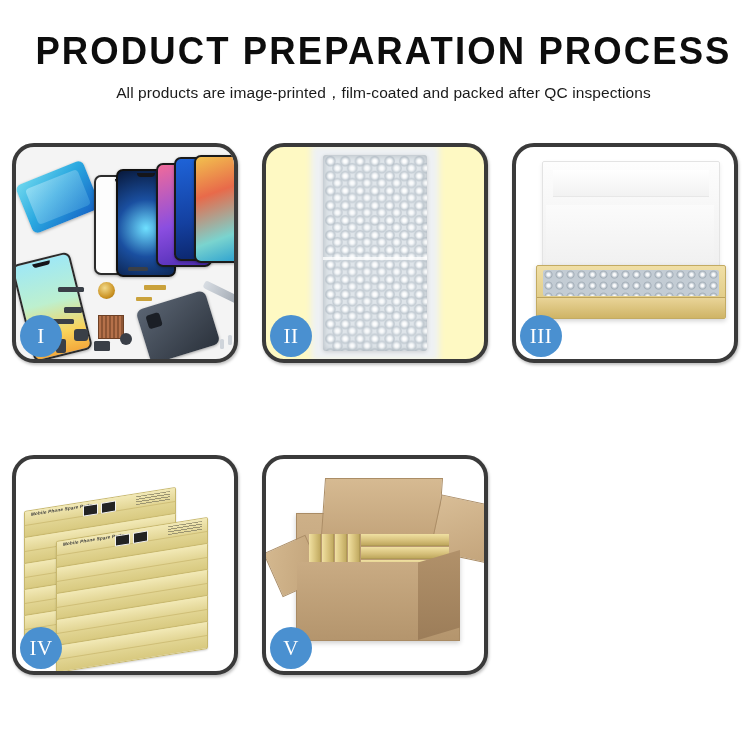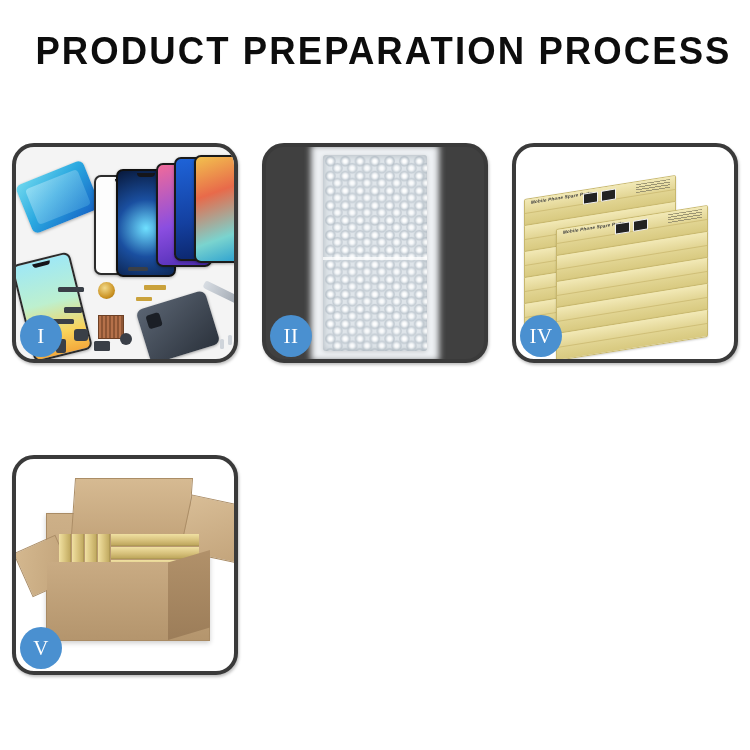--- a/index.html
+++ b/index.html
@@ -86,21 +86,21 @@
   .chip{position:absolute;left:82px;top:168px;width:24px;height:22px;
     background:repeating-linear-gradient(90deg,#b5714a 0 2px,#8d5534 2px 4px),
                repeating-linear-gradient(0deg,#b5714a 0 2px,#8d5534 2px 4px);
     border:1px solid #6d4025;}
   .flex{position:absolute;background:#caa23c;border-radius:1px;}
   .tool{position:absolute;left:186px;top:142px;width:42px;height:8px;
     background:linear-gradient(90deg,#d8dde3,#9aa2ac);border-radius:3px;
     transform:rotate(26deg);}
 
   
-  .p2{background:#404040;}
+  .p2{background:#fef9c3;}
   .bw-halo{position:absolute;left:50%;top:50%;transform:translate(-50%,-50%);
     width:128px;height:216px;background:#eef1f4;filter:blur(3px);}
   .bw{position:absolute;left:50%;top:50%;transform:translate(-50%,-50%);
     width:104px;height:196px;border-radius:3px;
     background:#dfe5ea;
     box-shadow:0 0 6px rgba(120,130,140,.5) inset,0 1px 4px rgba(0,0,0,.15);
     overflow:hidden;}
   .bubbles{position:absolute;inset:0;
     background-image:
       radial-gradient(circle at 50% 42%,rgba(255,255,255,.95) 0 12%,rgba(255,255,255,.45) 22%,rgba(150,163,175,.45) 40%,rgba(255,255,255,0) 52%);
@@ -200,20 +200,21 @@
     background:rgba(238,226,204,.6);transform:rotate(8deg);}
   .tab{position:absolute;width:15px;height:13px;background:rgba(150,120,86,.45);}
 </style>
 </head>
 <body>
 
 <div id="page">
 
   <div class="header">
     <div class="title">PRODUCT PREPARATION PROCESS</div>
+    <div class="subtitle">All products are image-printed，film-coated and packed after QC inspections</div>
   </div>
 
   <div class="grid">
 
     <div class="panel p1">
       <div class="scene">
         <div class="ph ph-a"></div>
         <div class="ph ph-b">
             <span class="notch"></span>
           </div>
@@ -251,20 +252,35 @@
         <div class="bw-halo"></div>
         <div class="bw">
           <div class="bubbles"></div>
           <div class="bubbles2"></div>
           <div class="bw-seam"></div>
         </div>
       </div>
       <div class="badge">II</div>
     </div>
 
+    <div class="panel p3">
+      <div class="scene">
+        <div class="lid">
+          <div class="lid-fold"></div>
+        </div>
+        <div class="foam"></div>
+        <div class="tray">
+          <div class="tray-in">
+            <div class="tray-bubbles"></div>
+          </div>
+          <div class="tray-front"></div>
+        </div>
+      </div>
+      <div class="badge">III</div>
+    </div>
 
     <div class="panel p4">
       <div class="scene">
         <div class="stack">
 
           <div class="kbox" style="left:0px;top:18px;transform:skewY(-9deg);">
             <div class="ktop"></div>
             <div class="klabel">Mobile Phone Spare Parts</div>
             <div class="kscreen" style="left:58px;"></div>
             <div class="kscreen" style="left:76px;"></div>

